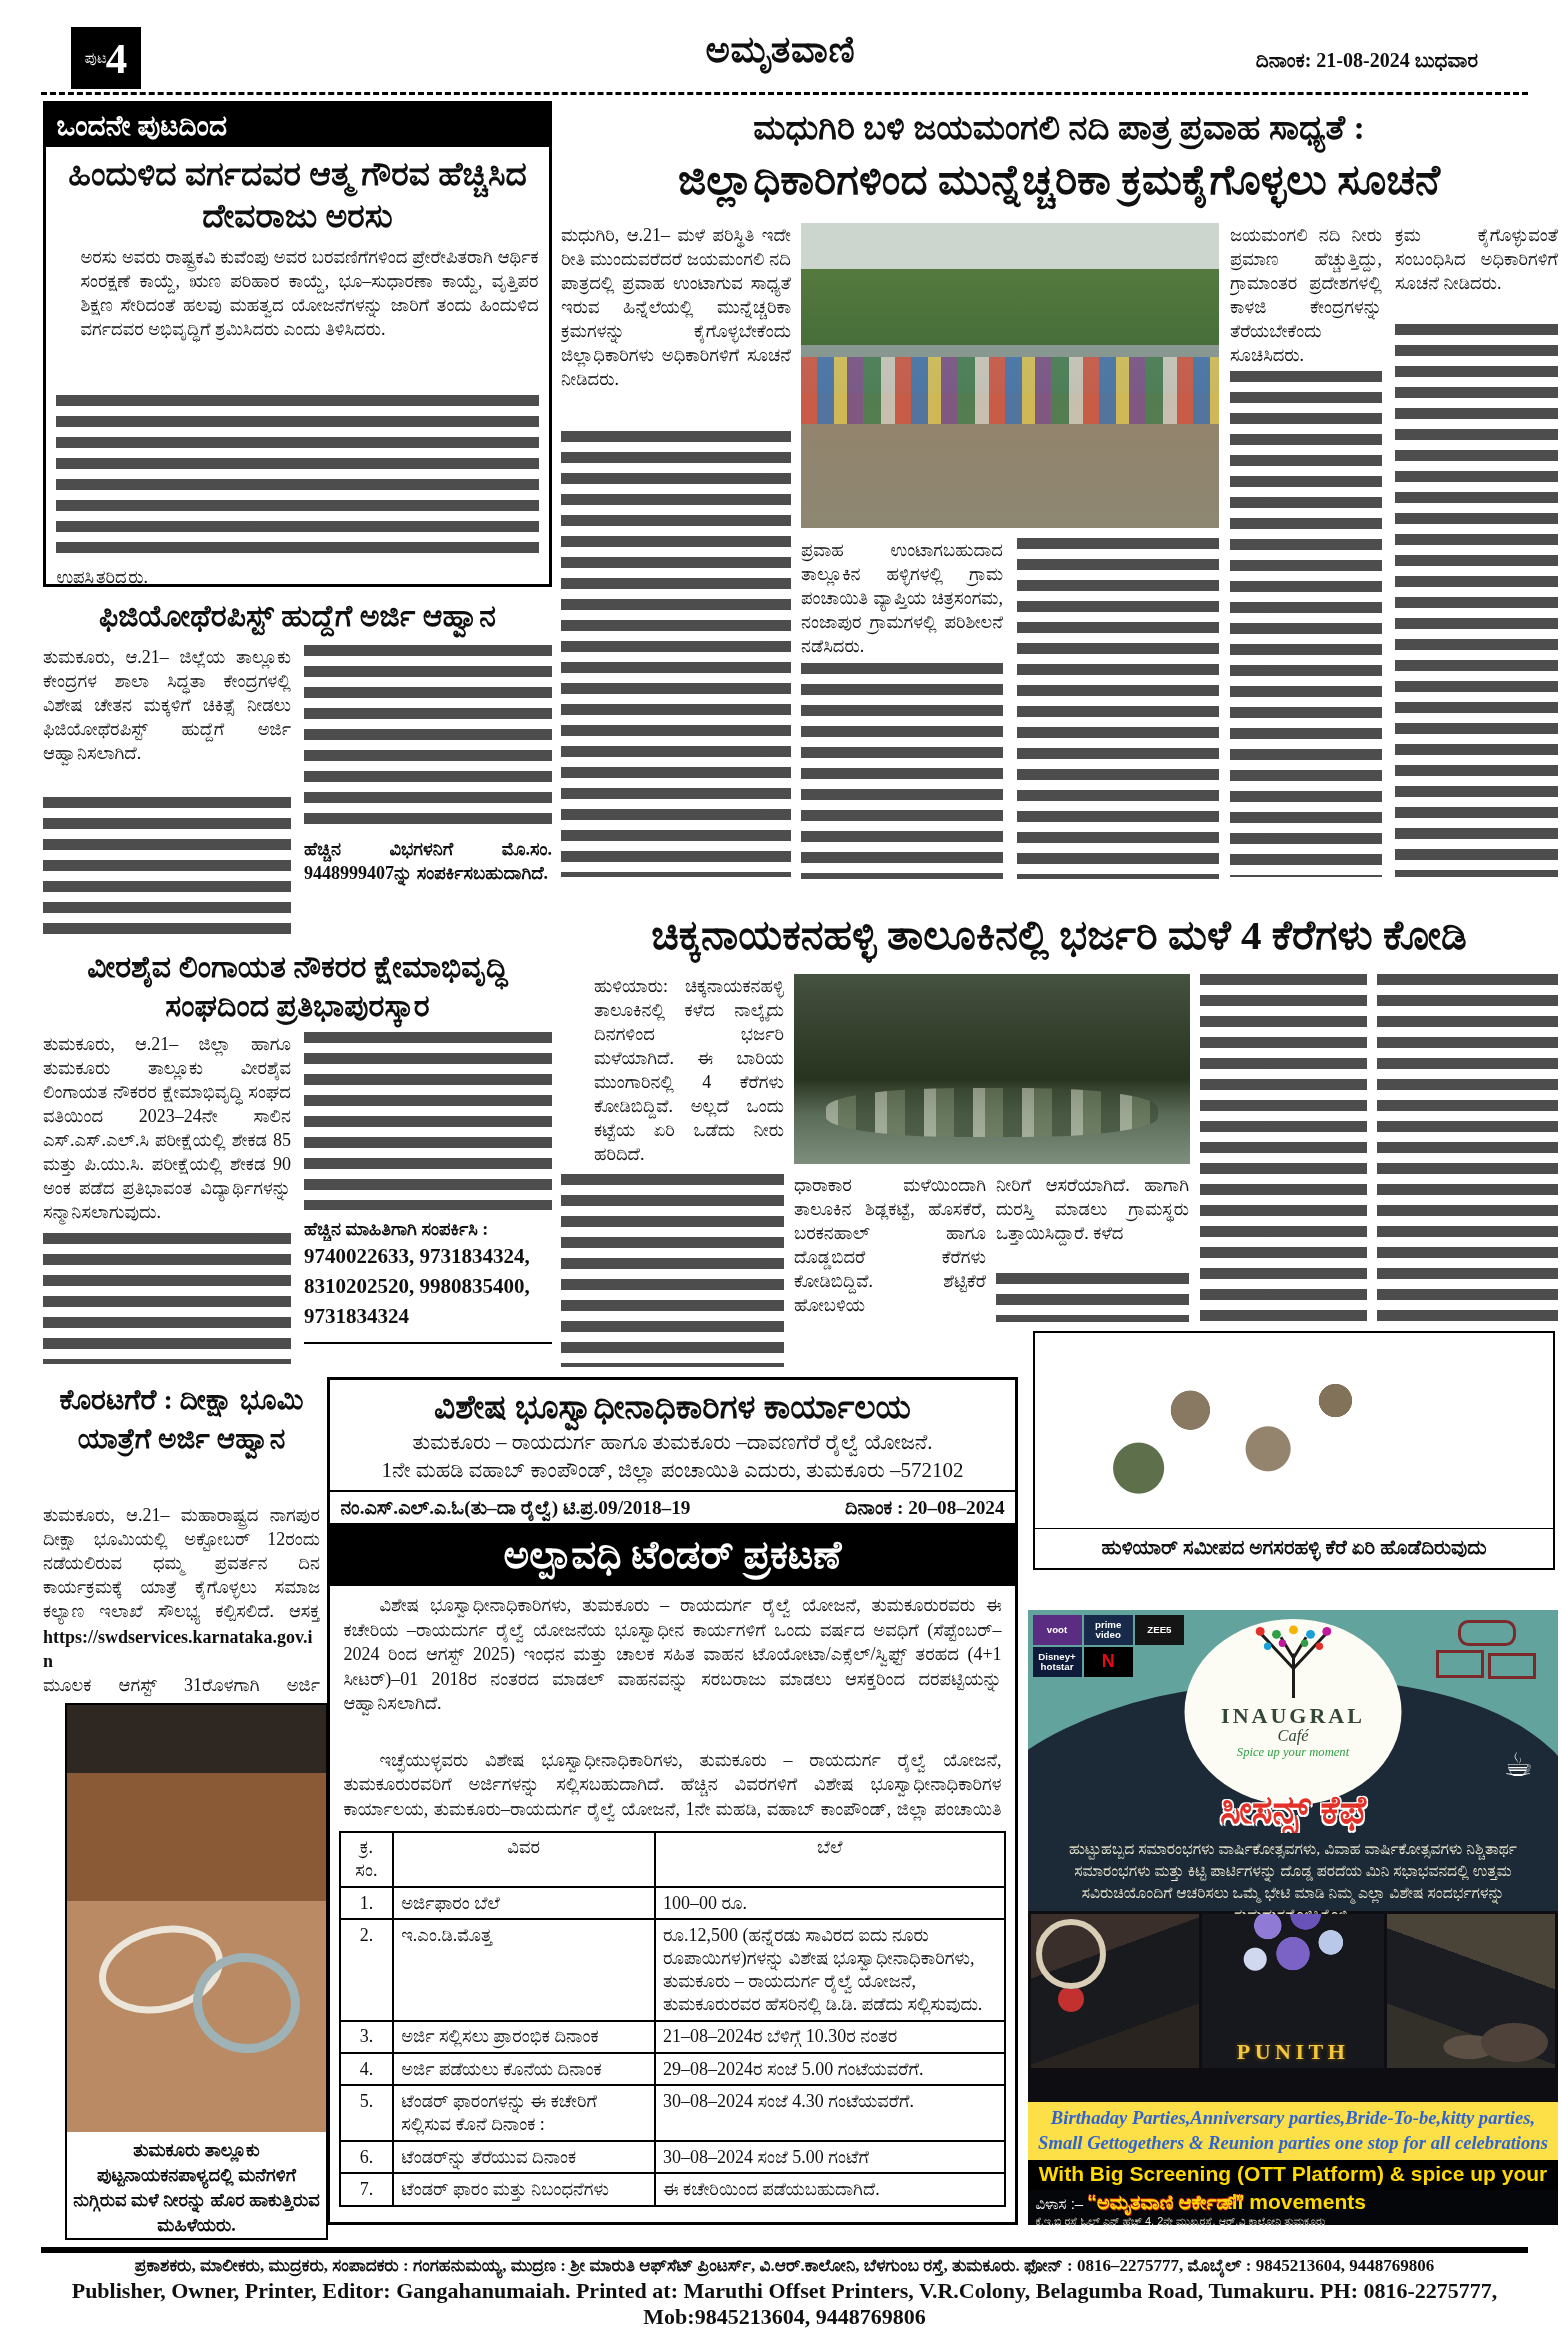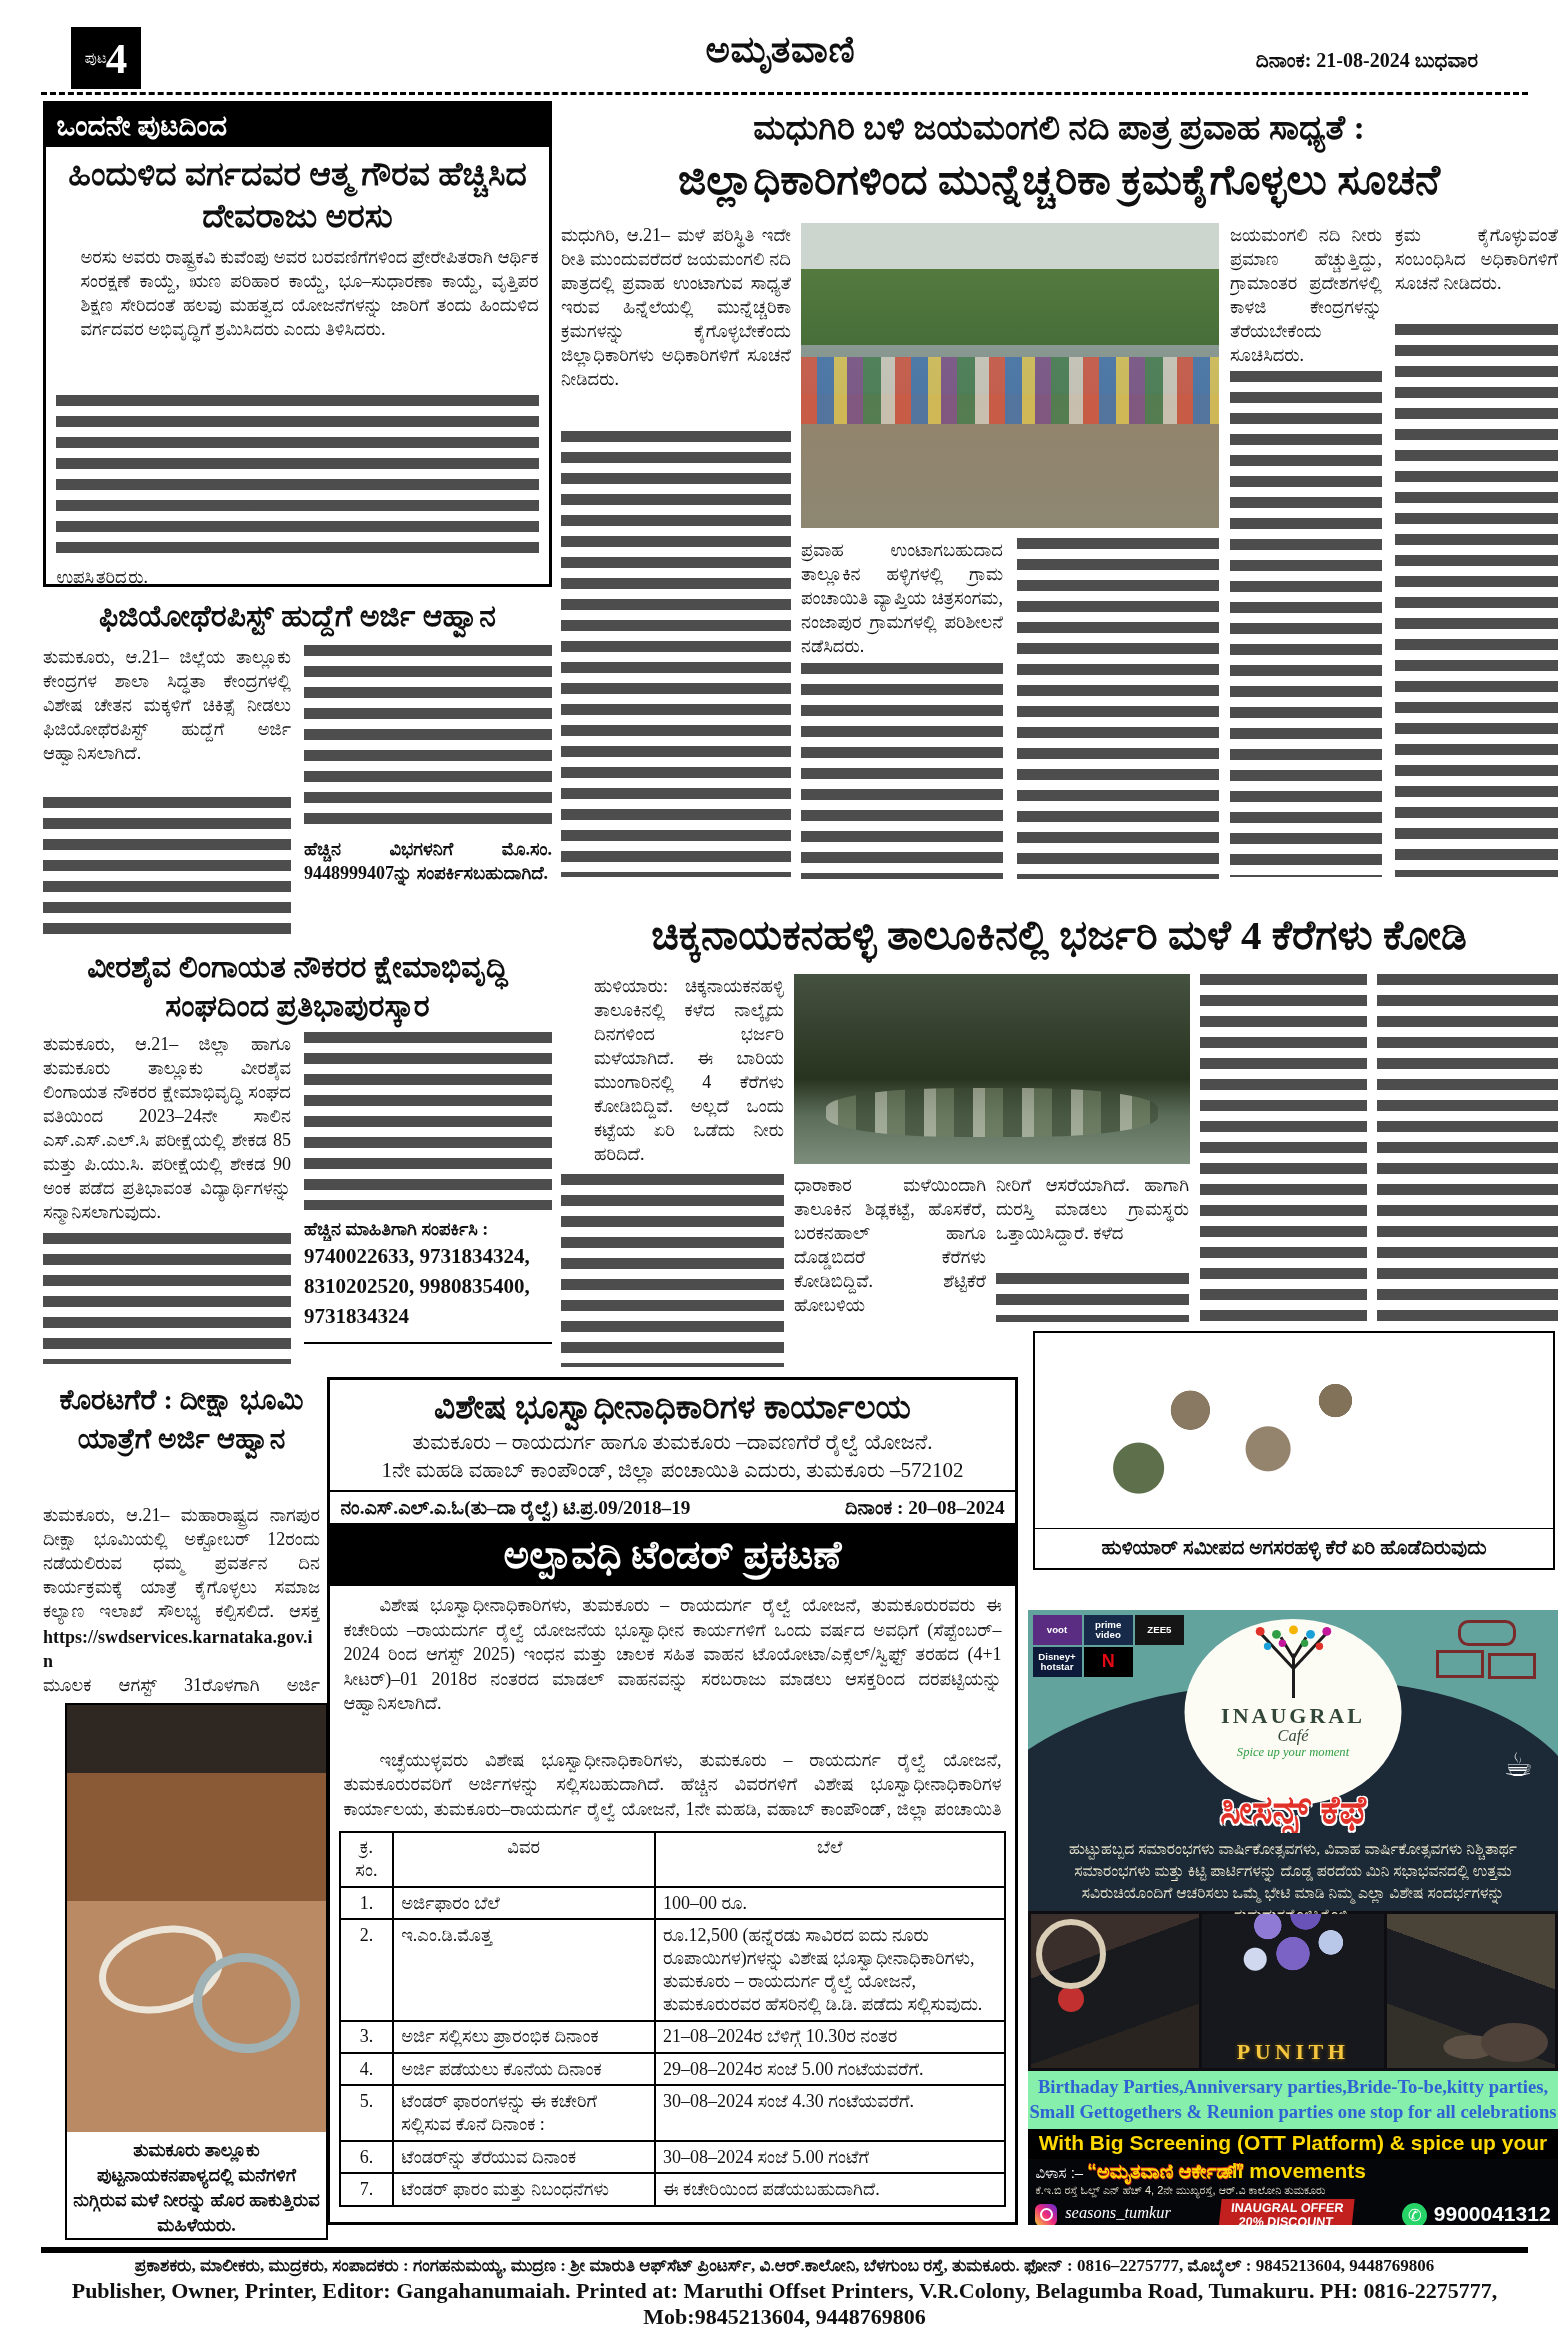--- a/index.html
+++ b/index.html
@@ -81,21 +81,21 @@
   .c1{background:linear-gradient(160deg,#3a2f2b 0 30%,#181a1e 30% 70%,#2a2420 70%);}
   .c1::after{content:'';position:absolute;left:4.5px;top:4.5px;width:58px;height:58px;border:6px solid #d9cdb6;border-radius:50%;box-shadow:0 45px 0 -22px #c23030;}
   .c2{background:linear-gradient(180deg,#17181d 0 100%);}
   .c2::before{content:'';position:absolute;left:50%;top:-22px;transform:translateX(-50%);width:126px;height:112px;border-radius:50%;
      background:radial-gradient(circle at 30% 30%,#8f7ad6 0 13.4px,transparent 14px),radial-gradient(circle at 60% 20%,#6a53b8 0 15px,transparent 15.6px),
      radial-gradient(circle at 80% 45%,#b9c7e8 0 12px,transparent 12.6px),radial-gradient(circle at 20% 60%,#cfd8ef 0 11px,transparent 12px),
      radial-gradient(circle at 50% 55%,#7a63c4 0 16.4px,transparent 17px);}
   .punith{position:absolute;left:0;right:0;bottom:3px;text-align:center;color:#f5c63f;font-size:22px;font-weight:bold;letter-spacing:4.5px;text-shadow:0 0 4.5px #7a5c00;}
   .c3{background:linear-gradient(200deg,#4a4438 0 35%,#1c1d22 35% 70%,#33302a 70%);}
   .c3::after{content:'';position:absolute;right:7.4px;bottom:6px;width:67px;height:39px;border-radius:50%;background:#4e423a;box-shadow:-45px 4.5px 0 -7.4px #5c5044;}
-  .blueband{height:55px;background:#86efac;color:#2f63d4;font-size:18.6px;line-height:25px;font-weight:bold;text-align:center;padding-top:3px;}
+  .blueband{height:55px;background:#fde047;color:#2f63d4;font-size:18.6px;line-height:25px;font-weight:bold;font-style:italic;text-align:center;padding-top:3px;margin-top:31px;}
   .yellowband{height:30px;background:#000;color:#ffd900;font-size:21px;line-height:28px;font-weight:bold;text-align:center;font-family:"Liberation Sans",sans-serif;}
   .adfoot{height:66px;background:#05060a;color:#fff;padding:1.5px 7.4px;box-sizing:border-box;font-family:"Liberation Sans",sans-serif;}
   .adr1{font-size:15px;line-height:21px;}
   .adr1 .arc{color:#ffd900;font-weight:bold;font-size:19.3px;text-shadow:0.7px 0.7px 0 #c21f1f,-0.7px -0.7px 0 #c21f1f;}
   .adr2{font-size:11px;line-height:15px;color:#efe9d8;}
   .adrow{display:flex;align-items:center;justify-content:space-between;margin-top:1.5px;}
   .ig{width:22px;height:22px;border-radius:6px;background:linear-gradient(45deg,#f9ce34,#ee2a7b,#6228d7);position:relative;display:inline-block;vertical-align:middle;}
   .ig::before{content:'';position:absolute;inset:4.5px;border:2.2px solid #fff;border-radius:50%;}
   .igname{font-style:italic;font-size:16.4px;margin-left:4.5px;font-family:"Liberation Serif",serif;}
   .ribbon{background:#c21f1f;color:#fff;transform:skewX(-6deg);padding:1.5px 10.4px;text-align:center;font-weight:bold;font-size:12.6px;line-height:14px;}

